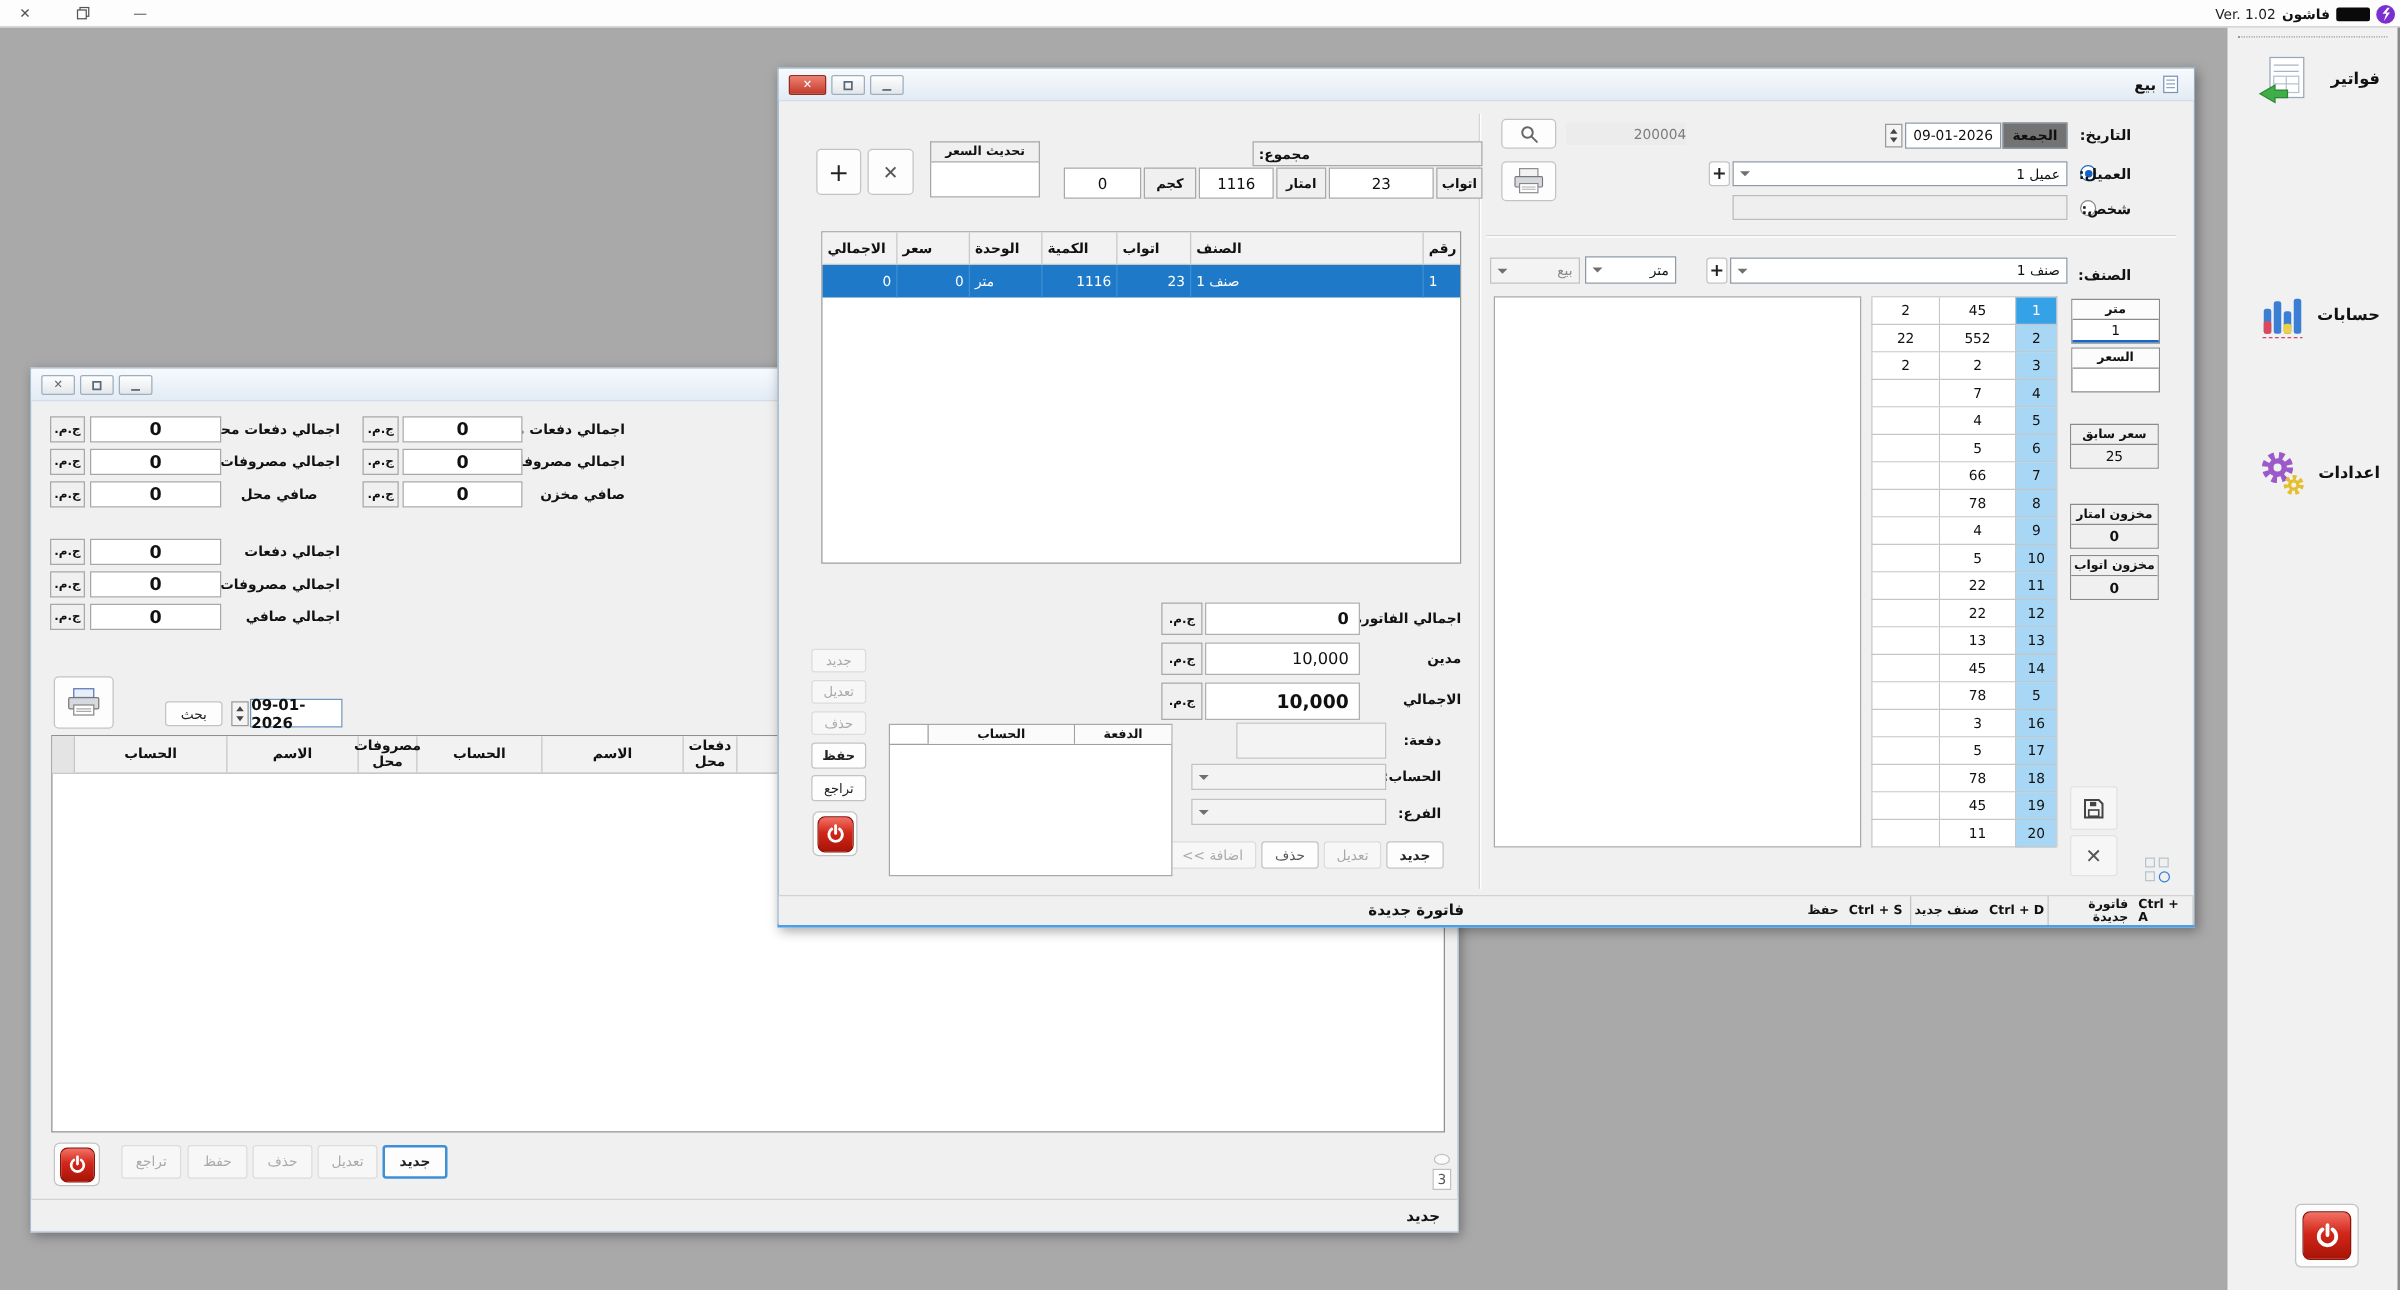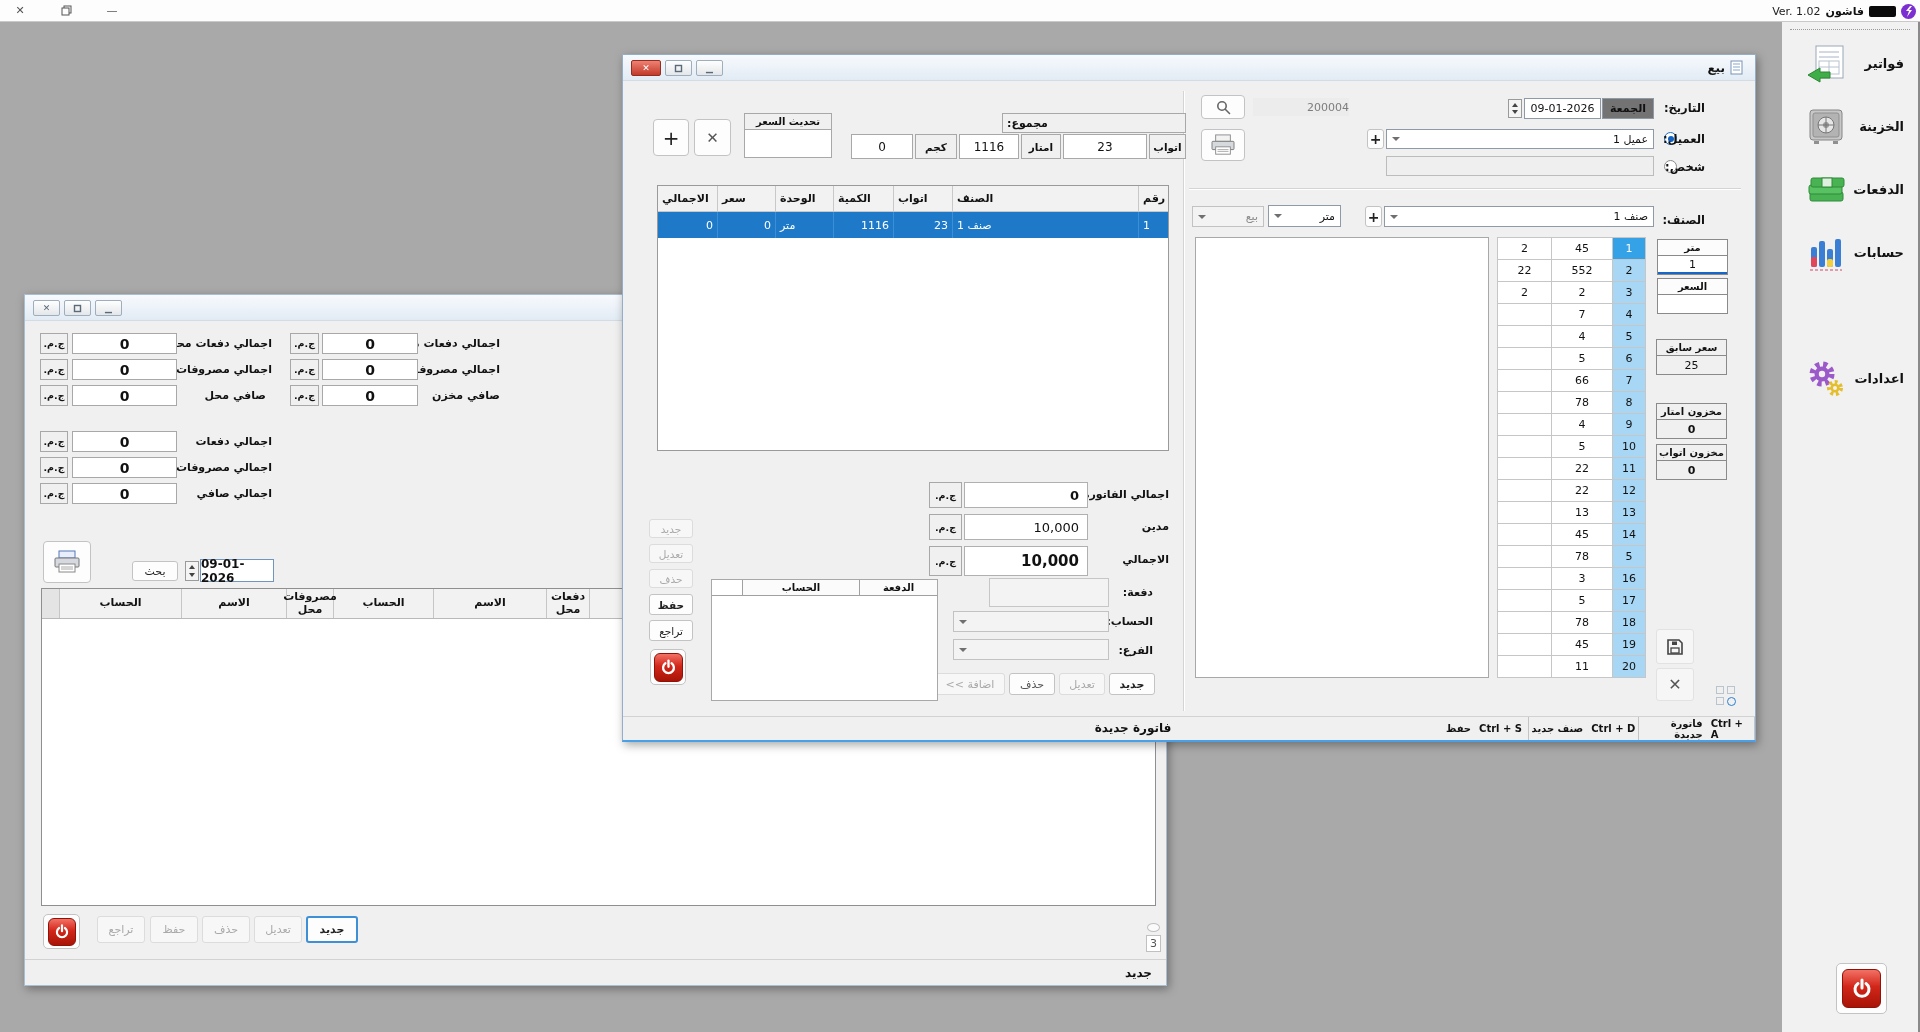--- a/index.html
+++ b/index.html
@@ -117,47 +117,21 @@
             <line x1="13" y1="13" x2="33" y2="13" stroke="#a8b4c4"></line>
             <rect x="13" y="17" width="20" height="13" fill="none" stroke="#b7c2d0"></rect>
             <line x1="23" y1="17" x2="23" y2="30" stroke="#b7c2d0"></line>
             <line x1="13" y1="23" x2="33" y2="23" stroke="#b7c2d0"></line>
             <polygon points="2,31 14,24 14,28 24,28 24,34 14,34 14,38" fill="#3fae49" stroke="#2c8534"></polygon>
           </svg>
       </span>
       <span class="lb">فواتير</span>
     </div>
 
-    <div class="r sb-item" style="top:77px">
-      <span class="ic">
-        <svg width="40" height="40" viewBox="0 0 40 40">
-            <rect x="4" y="3" width="32" height="30" rx="3" fill="#c7c7c7" stroke="#858585"></rect>
-            <rect x="7" y="6" width="26" height="24" rx="2" fill="#b3b3b3" stroke="#8f8f8f"></rect>
-            <circle cx="20" cy="18" r="8" fill="#e6e6e6" stroke="#767676"></circle>
-            <circle cx="20" cy="18" r="3" fill="#9a9a9a"></circle>
-            <line x1="20" y1="10" x2="20" y2="26" stroke="#767676"></line>
-            <line x1="12" y1="18" x2="28" y2="18" stroke="#767676"></line>
-            <rect x="8" y="34" width="5" height="3" fill="#8f8f8f"></rect>
-            <rect x="27" y="34" width="5" height="3" fill="#8f8f8f"></rect>
-          </svg>
-      </span>
-      <span class="lb">الخزينة</span>
-    </div>
-
-    <div class="r sb-item" style="top:140px">
-      <span class="ic">
-        <svg width="40" height="40" viewBox="0 0 40 40">
-            <rect x="4" y="22" width="33" height="9" rx="2" fill="#49b353" stroke="#2e8b38"></rect>
-            <rect x="3" y="15" width="33" height="9" rx="2" fill="#58c162" stroke="#2e8b38"></rect>
-            <rect x="5" y="8" width="33" height="9" rx="2" fill="#49b353" stroke="#2e8b38"></rect>
-            <rect x="16" y="8" width="10" height="9" fill="#dff0de" stroke="#2e8b38"></rect>
-          </svg>
-      </span>
-      <span class="lb">الدفعات</span>
-    </div>
+
 
     <div class="r sb-item" style="top:203px">
       <span class="ic">
         <svg width="40" height="40" viewBox="0 0 40 40">
             <rect x="5" y="14" width="6" height="20" rx="2" fill="#3b7fd4"></rect>
             <rect x="5" y="24" width="6" height="10" rx="2" fill="#e0485a"></rect>
             <rect x="13" y="8" width="6" height="26" rx="2" fill="#3b7fd4"></rect>
             <rect x="21" y="16" width="6" height="18" rx="2" fill="#3b7fd4"></rect>
             <rect x="21" y="26" width="6" height="8" rx="2" fill="#f2cf3e"></rect>
             <rect x="29" y="6" width="6" height="28" rx="2" fill="#3b7fd4"></rect>
@@ -212,21 +186,21 @@
     <div class="r lbl" style="left:370px;top:94px;width:105px;text-align:right">صافي مخزن</div>
     <div class="r vbox" style="left:297px;top:90px;width:96px;height:21px;font-weight:700;font-size:14px">0</div>
     <div class="r gbox" style="left:265px;top:90px;width:29px;height:21px;font-size:9.5px">ج.م.</div>
 
     <div class="r lbl" style="left:145px;top:42px;width:102px;text-align:right">اجمالي دفعات محل</div>
     <div class="r vbox" style="left:47px;top:38px;width:105px;height:21px;font-weight:700;font-size:14px">0</div>
     <div class="r gbox" style="left:15px;top:38px;width:28px;height:21px;font-size:9.5px">ج.م.</div>
     <div class="r lbl" style="left:145px;top:68px;width:102px;text-align:right">اجمالي مصروفات محل</div>
     <div class="r vbox" style="left:47px;top:64px;width:105px;height:21px;font-weight:700;font-size:14px">0</div>
     <div class="r gbox" style="left:15px;top:64px;width:28px;height:21px;font-size:9.5px">ج.م.</div>
-    <div class="r lbl" style="left:139px;top:94px;width:102px;text-align:right">صافي محل</div>
+    <div class="r lbl" style="left:127px;top:94px;width:102px;text-align:right">صافي محل</div>
     <div class="r vbox" style="left:47px;top:90px;width:105px;height:21px;font-weight:700;font-size:14px">0</div>
     <div class="r gbox" style="left:15px;top:90px;width:28px;height:21px;font-size:9.5px">ج.م.</div>
 
     <div class="r lbl" style="left:145px;top:140px;width:102px;text-align:right">اجمالي دفعات</div>
     <div class="r vbox" style="left:47px;top:136px;width:105px;height:21px;font-weight:700;font-size:14px">0</div>
     <div class="r gbox" style="left:15px;top:136px;width:28px;height:21px;font-size:9.5px">ج.م.</div>
     <div class="r lbl" style="left:145px;top:166px;width:102px;text-align:right">اجمالي مصروفات</div>
     <div class="r vbox" style="left:47px;top:162px;width:105px;height:21px;font-weight:700;font-size:14px">0</div>
     <div class="r gbox" style="left:15px;top:162px;width:28px;height:21px;font-size:9.5px">ج.م.</div>
     <div class="r lbl" style="left:145px;top:192px;width:102px;text-align:right">اجمالي صافي</div>

